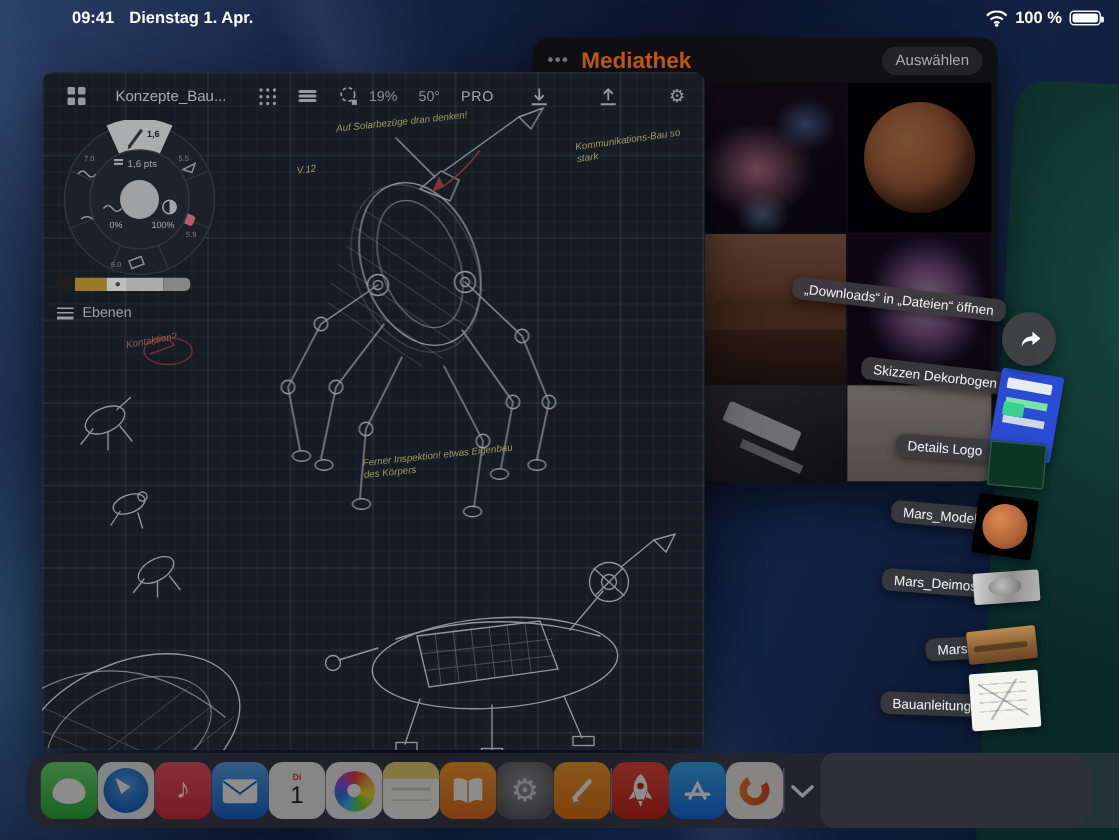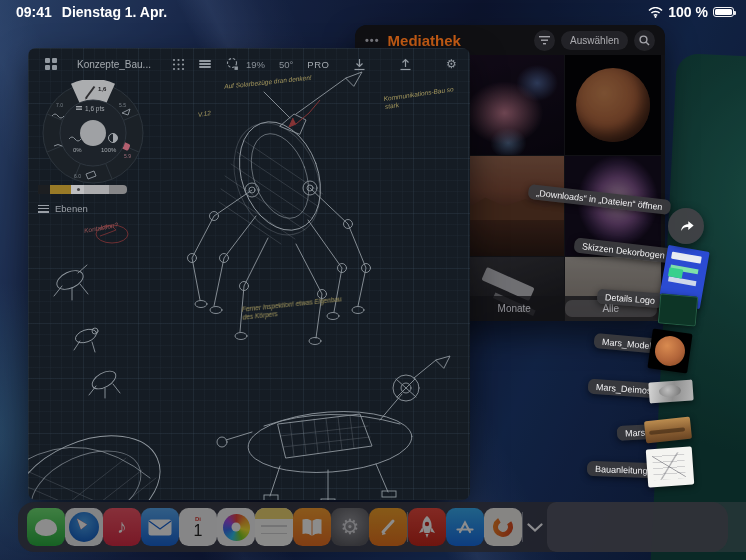--- a/index.html
+++ b/index.html
@@ -12,33 +12,33 @@
     background:
       radial-gradient(420px 260px at -4% 78%,rgba(96,190,215,.30),transparent 60%),
       linear-gradient(64deg,transparent 44%,rgba(140,170,225,.17) 47%,rgba(140,170,225,.04) 52%,transparent 55%),
       linear-gradient(64deg,transparent 20%,rgba(110,150,210,.12) 24%,transparent 29%);}
   
   .felt{position:absolute;left:648px;top:52px;width:170px;height:560px;z-index:5;
     transform:rotate(3deg);transform-origin:0 100%;border-radius:22px 0 0 0;
     background:radial-gradient(220px 260px at 65% 25%,#1d5a4e,#124239 55%,#0b332c 100%);}
   
   .statusbar{position:absolute;top:0;left:0;right:0;height:24px;z-index:70;
-    display:flex;align-items:center;font-size:14px;}
+    display:flex;align-items:center;font-size:11px;padding-left:32px;}
   .sb-left{display:flex;gap:10px;margin-left:16px;font-weight:600;}
   .sb-right{margin-left:auto;display:flex;align-items:center;gap:5px;margin-right:12px;font-weight:600;justify-content:center;}
   .batt{width:21px;height:10px;border:1px solid rgba(255,255,255,.95);border-radius:3px;padding:1px;position:relative;}
   .batt i{display:block;height:100%;width:100%;background:#fff;border-radius:1.5px;}
   .batt:after{content:"";position:absolute;right:-3px;top:2.5px;width:2px;height:4px;background:rgba(255,255,255,.9);border-radius:0 1px 1px 0;}
   
   .mediathek{position:absolute;left:355px;top:25px;width:310px;height:296px;z-index:10;
     background:#141416;border-radius:12px;overflow:hidden;box-shadow:0 14px 30px rgba(0,0,0,.55);}
   .md-header{height:30px;display:flex;align-items:center;padding:0 10px;gap:8px;background:#121214;}
   .md-more{color:#9a9aa0;font-size:11px;letter-spacing:1px;font-weight:700;}
   .md-title{font-size:15px;font-weight:700;color:#f97316;}
-  .md-right{margin-left:auto;display:flex;align-items:center;gap:6px;}
+  .md-right{margin-left:auto;display:flex;align-items:center;gap:6px;flex-direction:column;}
   .circ-btn{width:21px;height:21px;border-radius:50%;background:#2a2a2d;display:flex;align-items:center;justify-content:center;}
   .md-select{height:19px;padding:0 9px;border-radius:10px;background:#2a2a2d;color:#d8d8dc;font-size:10px;display:flex;align-items:center;}
   .md-grid{position:absolute;left:113px;top:30px;width:193px;height:266px;display:grid;
     grid-template-columns:96px 96px;grid-auto-rows:100px;gap:1px;overflow:hidden;}
   .photo{position:relative;}
   .photo:after{content:"";position:absolute;inset:0;background:rgba(0,0,0,.30);}
   .ph-nebh{background:#0d0812;background-image:
     radial-gradient(55px 45px at 38% 58%,rgba(232,145,165,.85),transparent 70%),
     radial-gradient(30px 26px at 72% 28%,rgba(110,150,220,.65),transparent 70%),
     radial-gradient(26px 22px at 42% 88%,rgba(130,180,230,.6),transparent 70%),
@@ -203,24 +203,20 @@
       </div>
     </div>
     <div class="md-grid">
       <div class="photo ph-nebh"></div>
       <div class="photo ph-mars"></div>
       <div class="photo ph-desert"></div>
       <div class="photo ph-orion"></div>
       <div class="photo ph-probe"></div>
       <div class="photo ph-haze"></div>
     </div>
-    <div class="md-tabs">
-      <span class="md-tab">Monate</span>
-      <span class="md-tab active">Alle</span>
-    </div>
   </div>
 
   <div class="concepts">
 
     <svg width="442" height="452" viewBox="0 0 442 452" style="position:absolute;inset:0;z-index:2">
       <g stroke="#c8d2d8" stroke-width="0.9" fill="none" opacity="0.9" stroke-linecap="round">
 
         <ellipse cx="252" cy="128" rx="38" ry="56" transform="rotate(-20 252 128)"></ellipse>
         <ellipse cx="252" cy="128" rx="26" ry="44" transform="rotate(-20 252 128)" opacity=".65"></ellipse>
         <ellipse cx="249" cy="131" rx="40" ry="58" transform="rotate(-22 249 131)" opacity=".3"></ellipse>

